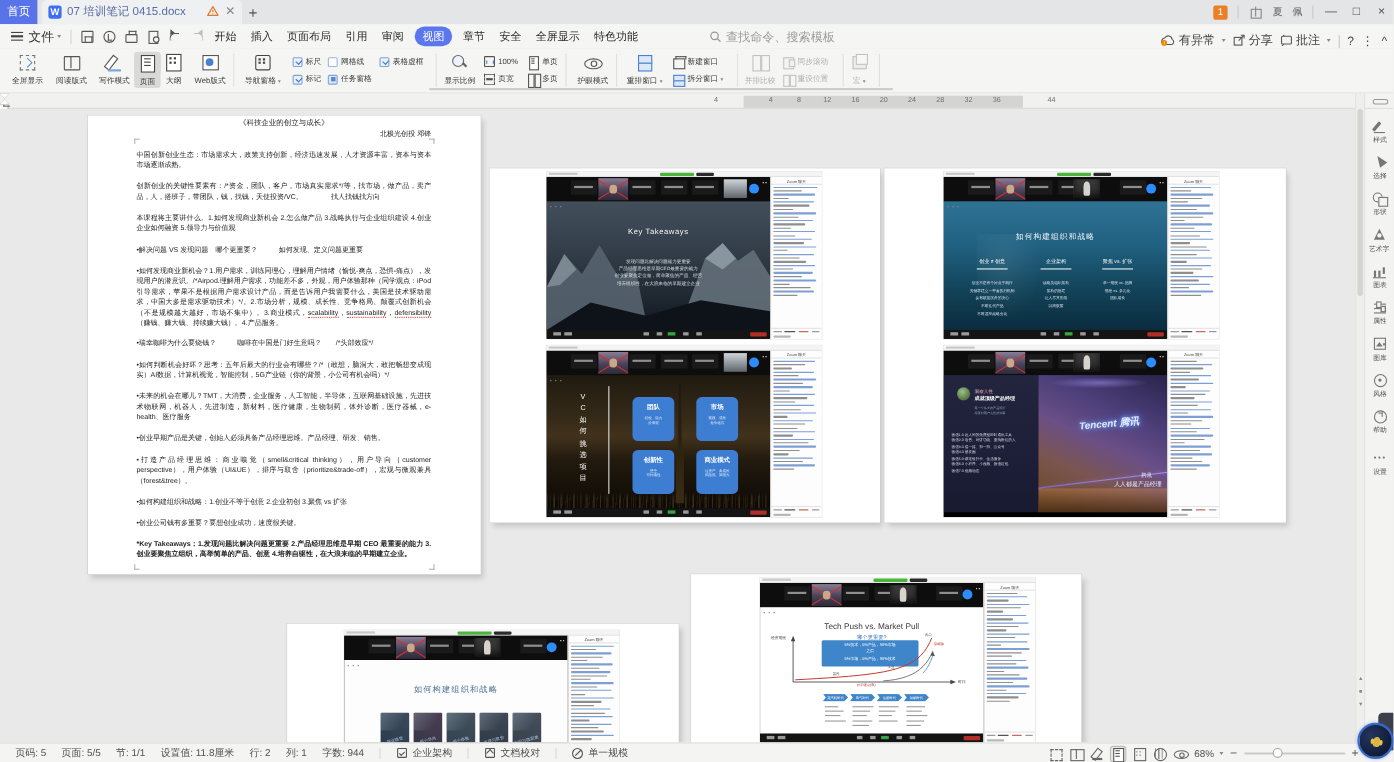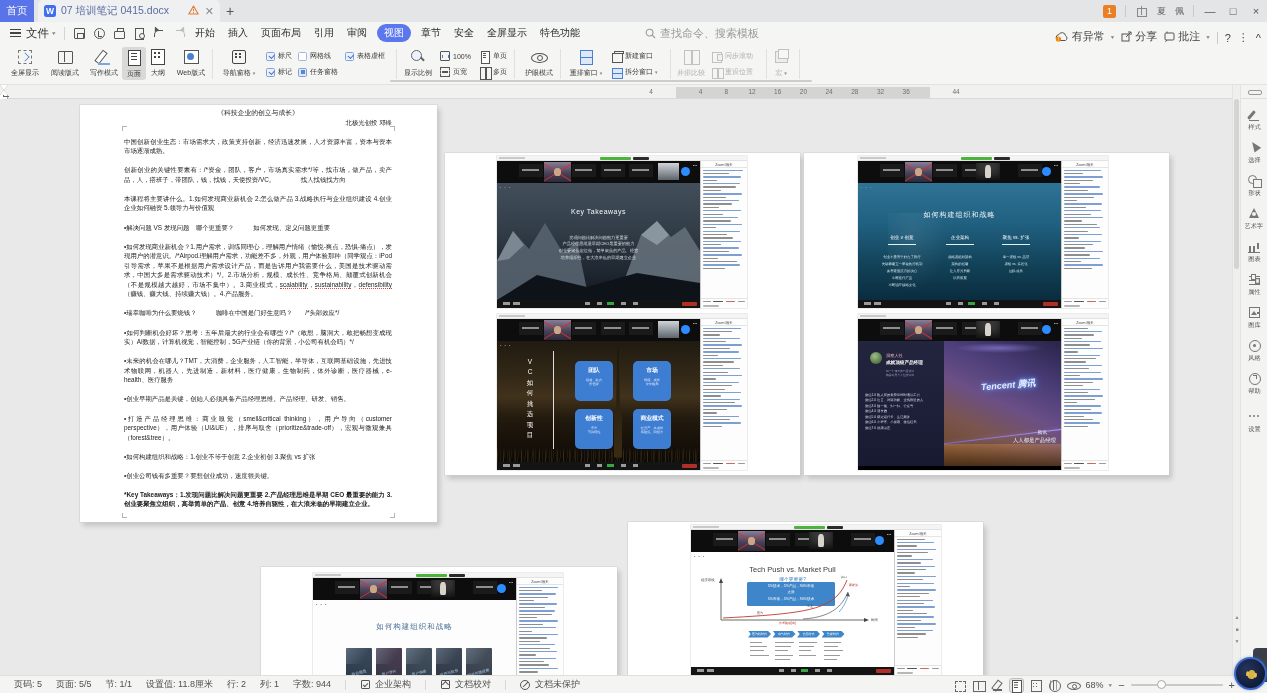--- a/index.html
+++ b/index.html
@@ -1258,21 +1258,21 @@
         <span>企业架构</span>
       </span>
       <span class="st-sep"></span>
       <span class="st-check">
         <span class="st-ic st-proof"></span>
         <span>文档校对</span>
       </span>
       <span class="st-sep"></span>
       <span class="st-check">
         <span class="st-ic st-protect"></span>
-        <span>文档未保护</span>
+        <span>单一规模</span>
       </span>
       <div class="st-right">
         <div class="vm vm-full"></div>
         <div class="vm vm-read"></div>
         <div class="vm vm-write"></div>
         <div class="vm vm-page sel"></div>
         <div class="vm vm-outl"></div>
         <div class="vm vm-web"></div>
         <div class="vm vm-eye"></div>
         <div class="zoomtxt">68%<span class="mcaret">▾</span></div>

